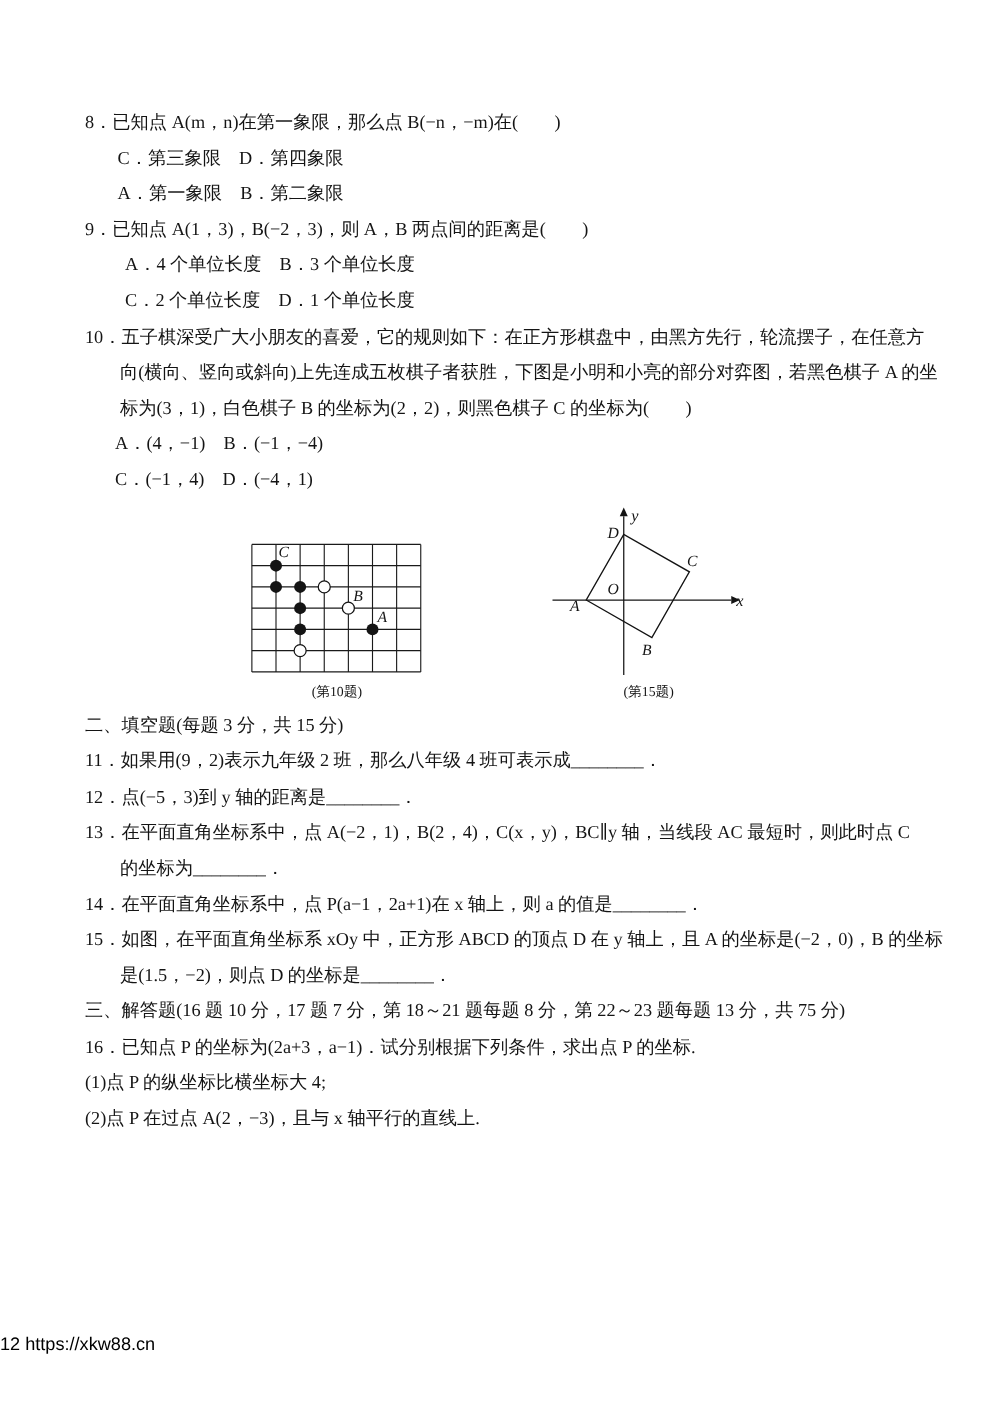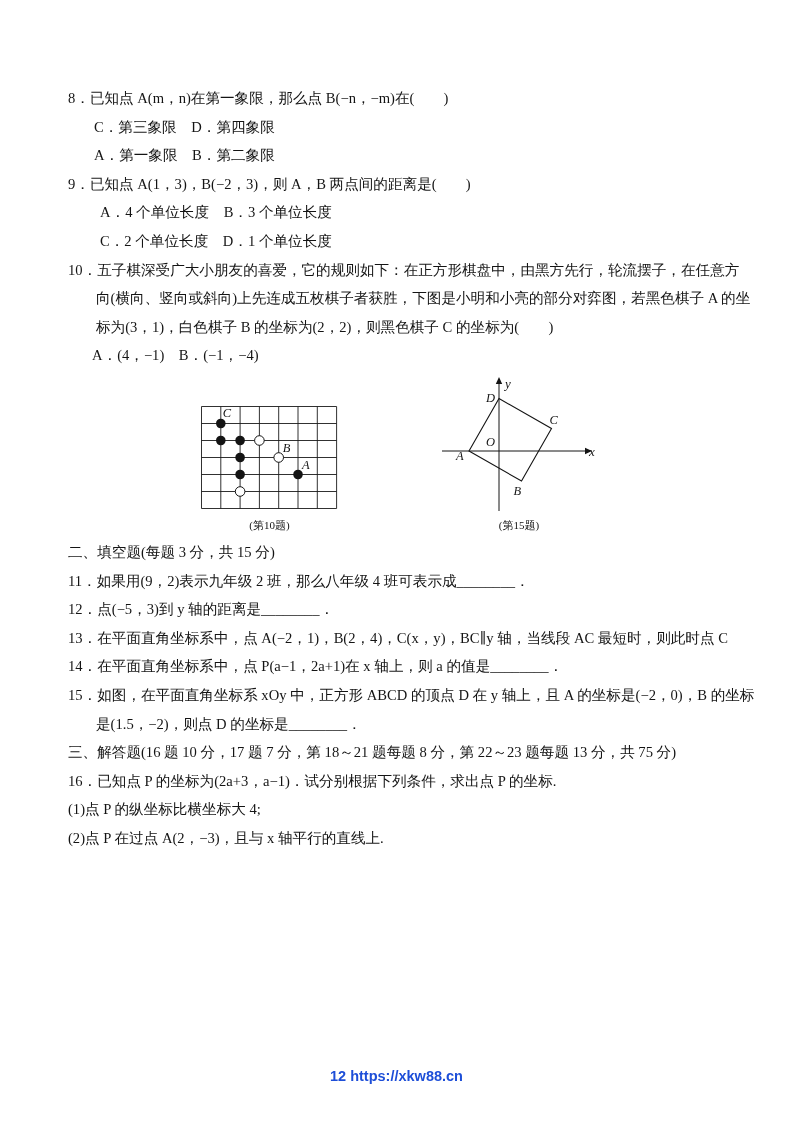--- a/index.html
+++ b/index.html
@@ -20,43 +20,44 @@
   .opt10 { padding-left:24px; }
   .hang  { padding-left:28px; }
   .figures { display:flex; align-items:flex-end; height:164px; margin:2px 0 2px 0; }
   .figure { display:flex; flex-direction:column; align-items:center; }
   .fig-board { margin-left:128px; }
   .fig-plane { margin-left:96px; }
   .caption { font-size:11px; line-height:21px; }
   svg { display:block; }
   .footer {
     position:absolute; top:1068px; left:0; width:100%;
-    text-align:center;
+    text-align:left;
     font-family:"Liberation Sans","DejaVu Sans",sans-serif;
-    font-size:14.5px; color:#1d4ed8;font-weight:bold;
+    font-size:14.5px; color:#000000;
   }
 </style>
 </head>
 <body>
 
 <div class="page">
   <div class="content">
 
     <p class="line">8．已知点 A(m，n)在第一象限，那么点 B(−n，−m)在(　　)</p>
     <p class="line opt8">C．第三象限　D．第四象限</p>
     <p class="line opt8">A．第一象限　B．第二象限</p>
 
     <p class="line">9．已知点 A(1，3)，B(−2，3)，则 A，B 两点间的距离是(　　)</p>
     <p class="line opt9">A．4 个单位长度　B．3 个单位长度</p>
     <p class="line opt9">C．2 个单位长度　D．1 个单位长度</p>
 
     <p class="line">10．五子棋深受广大小朋友的喜爱，它的规则如下：在正方形棋盘中，由黑方先行，轮流摆子，在任意方</p>
     <p class="line hang">向(横向、竖向或斜向)上先连成五枚棋子者获胜，下图是小明和小亮的部分对弈图，若黑色棋子 A 的坐</p>
     <p class="line hang">标为(3，1)，白色棋子 B 的坐标为(2，2)，则黑色棋子 C 的坐标为(　　)</p>
     <p class="line opt10">A．(4，−1)　B．(−1，−4)</p>
+    <p class="line opt10">C．(−1，4)　D．(−4，1)</p>
 
     <div class="figures">
       <div class="figure fig-board">
         <svg id="board-svg" width="147" height="114" viewBox="0 0 147 114">
             <line x1="5.5" y1="5.5" x2="5.5" y2="107.5" stroke="#1a1a1a" stroke-width="0.9"></line>
             <line x1="24.8" y1="5.5" x2="24.8" y2="107.5" stroke="#1a1a1a" stroke-width="0.9"></line>
             <line x1="44.1" y1="5.5" x2="44.1" y2="107.5" stroke="#1a1a1a" stroke-width="0.9"></line>
             <line x1="63.4" y1="5.5" x2="63.4" y2="107.5" stroke="#1a1a1a" stroke-width="0.9"></line>
             <line x1="82.7" y1="5.5" x2="82.7" y2="107.5" stroke="#1a1a1a" stroke-width="0.9"></line>
             <line x1="102.0" y1="5.5" x2="102.0" y2="107.5" stroke="#1a1a1a" stroke-width="0.9"></line>
@@ -100,20 +101,21 @@
             <text x="47" y="73" font-size="12.5" font-style="italic" font-family="'Liberation Serif','DejaVu Serif',serif" fill="#141414">O</text>
           </svg>
         <div class="caption">(第15题)</div>
       </div>
     </div>
 
     <p class="line">二、填空题(每题 3 分，共 15 分)</p>
     <p class="line">11．如果用(9，2)表示九年级 2 班，那么八年级 4 班可表示成________．</p>
     <p class="line">12．点(−5，3)到 y 轴的距离是________．</p>
     <p class="line">13．在平面直角坐标系中，点 A(−2，1)，B(2，4)，C(x，y)，BC∥y 轴，当线段 AC 最短时，则此时点 C</p>
+    <p class="line hang">的坐标为________．</p>
     <p class="line">14．在平面直角坐标系中，点 P(a−1，2a+1)在 x 轴上，则 a 的值是________．</p>
     <p class="line">15．如图，在平面直角坐标系 xOy 中，正方形 ABCD 的顶点 D 在 y 轴上，且 A 的坐标是(−2，0)，B 的坐标</p>
     <p class="line hang">是(1.5，−2)，则点 D 的坐标是________．</p>
 
     <p class="line">三、解答题(16 题 10 分，17 题 7 分，第 18～21 题每题 8 分，第 22～23 题每题 13 分，共 75 分)</p>
     <p class="line">16．已知点 P 的坐标为(2a+3，a−1)．试分别根据下列条件，求出点 P 的坐标.</p>
     <p class="line">(1)点 P 的纵坐标比横坐标大 4;</p>
     <p class="line">(2)点 P 在过点 A(2，−3)，且与 x 轴平行的直线上.</p>
 
   </div>

